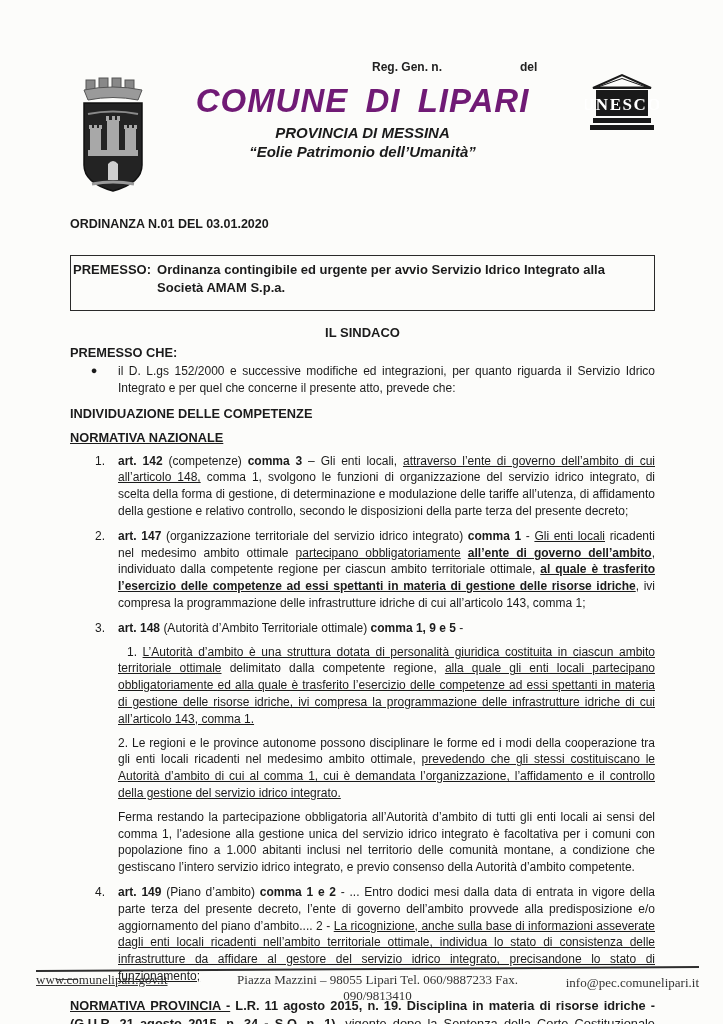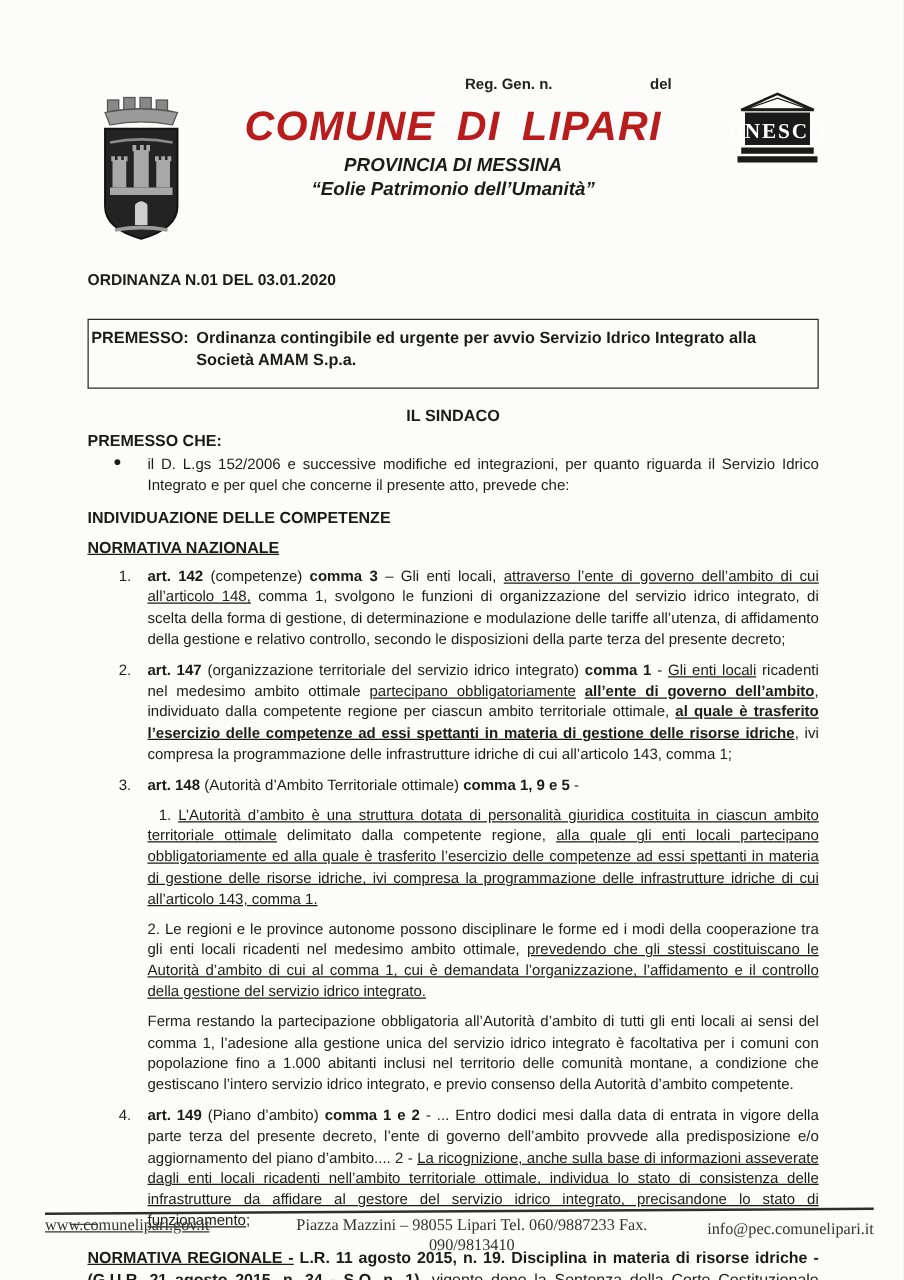--- a/index.html
+++ b/index.html
@@ -20,21 +20,21 @@
   .reg-gen {
     position:absolute; left:302px; top:20px;
     font-size:12px; font-weight:bold; color:#222;
   }
   .reg-gen .del { margin-left:78px; }
   .crest { position:absolute; left:2px; top:36px; }
   .unesco { position:absolute; right:-4px; top:32px; }
   .title-block { text-align:center; padding-top:42px; }
   .commune-title {
     font-size:33px; font-weight:bold; font-style:italic;
-    letter-spacing:1px; word-spacing:7px; color:#b91c1c;
+    letter-spacing:1px; word-spacing:7px; color:#701a75;
   }
   .province {
     font-size:15px; font-weight:bold; font-style:italic; margin-top:4px;
   }
   .motto {
     font-size:15px; font-weight:bold; font-style:italic; margin-top:2px;
   }
 
   
   .ord-line { margin-top:14px; font-size:12.5px; font-weight:bold; }
@@ -156,21 +156,21 @@
   <div class="subject-box">
     <span class="lbl">PREMESSO:</span>
     <span>Ordinanza contingibile ed urgente per avvio Servizio Idrico Integrato alla Società AMAM S.p.a.</span>
   </div>
 
   <div class="sindaco">IL SINDACO</div>
   <div class="premesso">PREMESSO CHE:</div>
 
   <div class="bullet-row">
     <span class="dot">●</span>
-    <span class="btxt">il D. L.gs 152/2006 e successive modifiche ed integrazioni, per quanto riguarda il Servizio Idrico Integrato e per quel che concerne il presente atto, prevede che:</span>
+    <span class="btxt">il D. L.gs 152/2000 e successive modifiche ed integrazioni, per quanto riguarda il Servizio Idrico Integrato e per quel che concerne il presente atto, prevede che:</span>
   </div>
 
   <div class="sec-head">INDIVIDUAZIONE DELLE COMPETENZE</div>
   <div class="sec-head u-head">NORMATIVA NAZIONALE</div>
 
   <div class="num-list">
 
     <div class="num-item">
       <span class="num">1.</span>
       <span><span class="b">art. 142 </span><span>(competenze) </span><span class="b">comma 3</span><span> – Gli enti locali, </span><span class="u">attraverso l’ente di governo dell’ambito di cui all’articolo 148,</span><span> comma 1, svolgono le funzioni di organizzazione del servizio idrico integrato, di scelta della forma di gestione, di determinazione e modulazione delle tariffe all’utenza, di affidamento della gestione e relativo controllo, secondo le disposizioni della parte terza del presente decreto;</span></span>
@@ -189,21 +189,21 @@
       <div class="sub-par"><span>Ferma restando la partecipazione obbligatoria all’Autorità d’ambito di tutti gli enti locali ai sensi del comma 1, l’adesione alla gestione unica del servizio idrico integrato è facoltativa per i comuni con popolazione fino a 1.000 abitanti inclusi nel territorio delle comunità montane, a condizione che gestiscano l’intero servizio idrico integrato, e previo consenso della Autorità d’ambito competente.</span></div>
     </div>
 
     <div class="num-item">
       <span class="num">4.</span>
       <span><span class="b">art. 149 </span><span>(Piano d’ambito) </span><span class="b">comma 1 e 2</span><span> - ... Entro dodici mesi dalla data di entrata in vigore della parte terza del presente decreto, l’ente di governo dell’ambito provvede alla predisposizione e/o aggiornamento del piano d’ambito.... 2 - </span><span class="u">La ricognizione, anche sulla base di informazioni asseverate dagli enti locali ricadenti nell’ambito territoriale ottimale, individua lo stato di consistenza delle infrastrutture da affidare al gestore del servizio idrico integrato, precisandone lo stato di funzionamento;</span></span>
     </div>
 
   </div>
 
-  <div class="regionale"><span class="b u">NORMATIVA REGIONALE -</span><span class="b"> </span><span class="b">L.R. 11 agosto 2015, n. 19. Disciplina in materia di risorse idriche - (G.U.R. 21 agosto 2015, n. 34 - S.O. n. 1),</span><span> vigente dopo la Sentenza della Corte Costituzionale 93/2017</span></div>
+  <div class="regionale"><span class="b u">NORMATIVA PROVINCIA -</span><span class="b"> </span><span class="b">L.R. 11 agosto 2015, n. 19. Disciplina in materia di risorse idriche - (G.U.R. 21 agosto 2015, n. 34 - S.O. n. 1),</span><span> vigente dopo la Sentenza della Corte Costituzionale 93/2017</span></div>
 
   <div class="art3"><span class="b">Art. 3.</span><span> (Individuazione degli Ambiti Territoriali Ottimali) </span><span class="b">comma 3 lettera f</span><span> – l’Assemblea Territoriale</span></div>
 
   <div class="foot-rule"></div>
   <div class="foot-tick"></div>
 
   <div class="footer">
     <span class="site">www.comunelipari.gov.it</span>
     <span class="addr">Piazza Mazzini – 98055 Lipari Tel. 060/9887233  Fax. 090/9813410</span>
     <span class="mail">info@pec.comunelipari.it</span>

